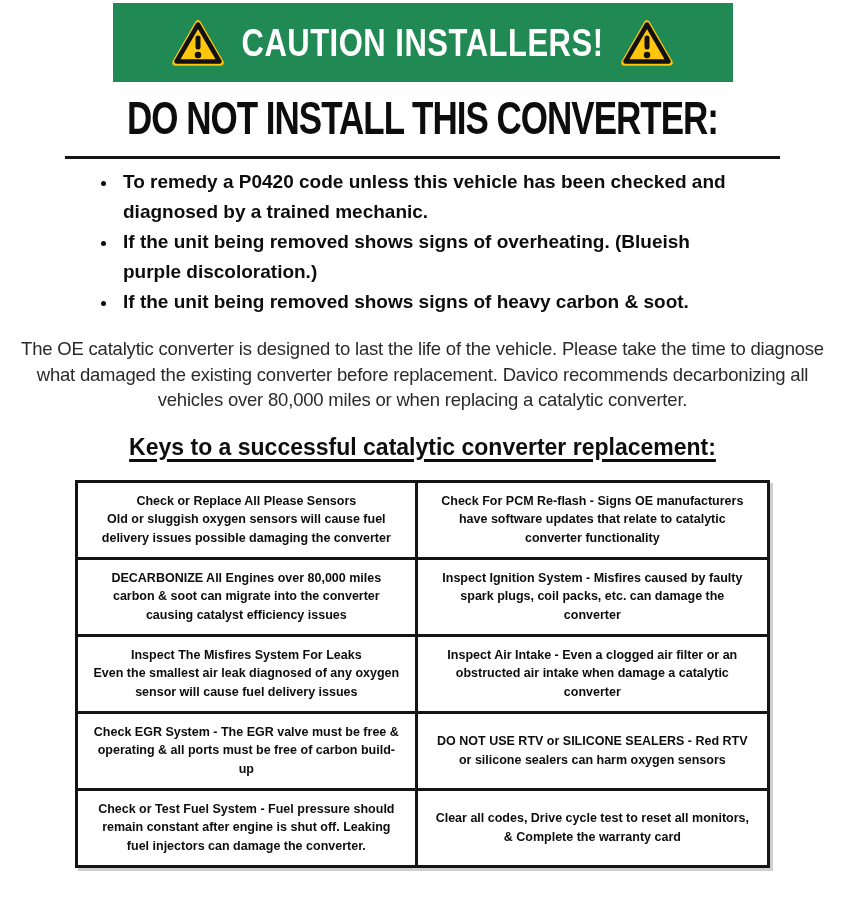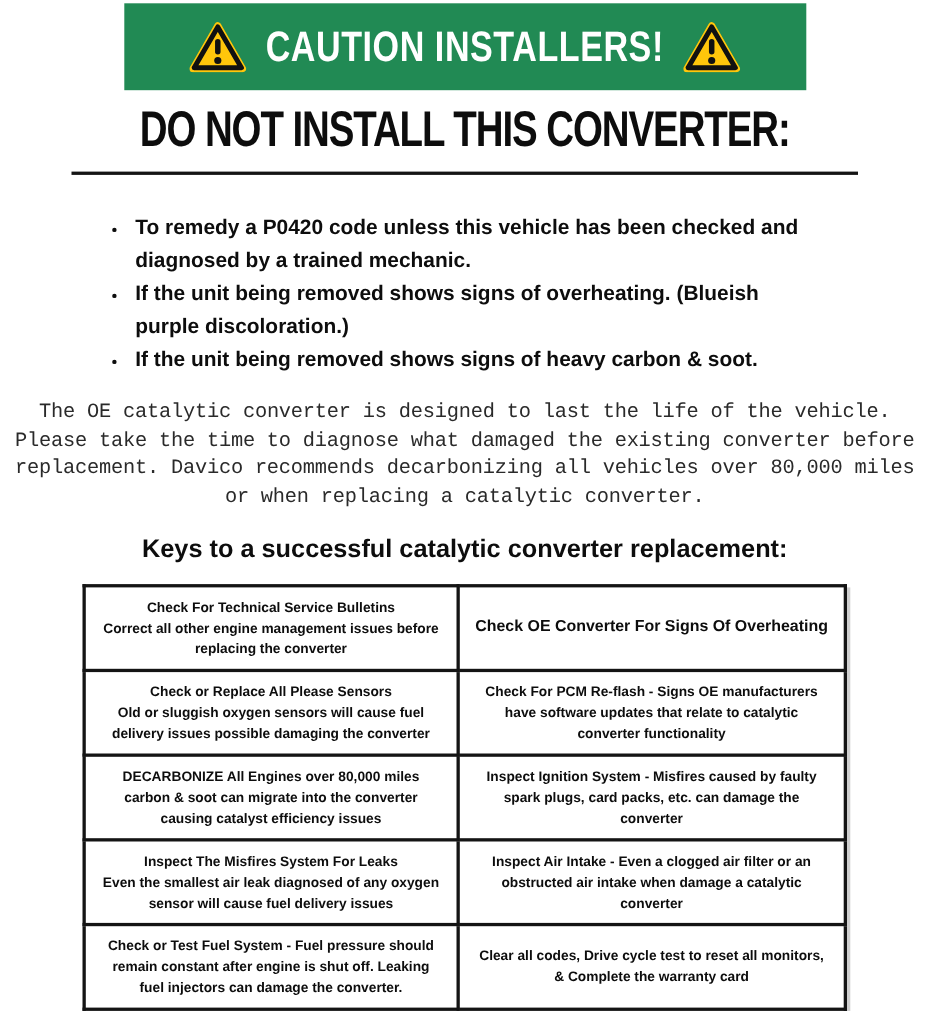--- a/index.html
+++ b/index.html
@@ -25,34 +25,33 @@
   }
   .title{
     margin:16px 0 0;text-align:center;font-size:35px;font-weight:bold;
     letter-spacing:-1px;color:var(--ink);transform:scaleY(1.3);
     transform-origin:center;white-space:nowrap;
   }
   .divider{
     width:715px;border:none;border-top:3px solid #141414;margin:18px auto 0;
   }
   .bullets{
-    margin:34px 0 0 97px;padding:0 0 0 20px;width:620px;
+    margin:8px 0 0 97px;padding:0 0 0 20px;width:620px;
     font-size:19px;font-weight:bold;line-height:1.58;color:var(--ink);
   }
   .bullets li{padding-left:6px;}
   .bullets li::marker{font-size:15px;}
   .body-text{
     width:836px;margin:19px auto 0;text-align:center;
     font-size:18.5px;line-height:1.38;font-weight:normal;color:#2a2a2a;
     letter-spacing:-0.2px;
-    font-family:Liberation Mono, monospace;
   }
   .keys-heading{
     margin:21px 0 0;text-align:center;font-size:23px;font-weight:bold;
-    color:var(--ink);
+    color:var(--ink);text-decoration:underline;
     text-decoration-thickness:2.5px;text-underline-offset:4px;
   }
   .keys-table{
     width:695px;margin:19px auto 0;border-collapse:collapse;
     box-shadow:3px 3px 0 var(--shadow);
   }
   .keys-table td{
     border:3px solid #141414;height:66px;padding:4px 14px;
     text-align:center;vertical-align:middle;
     font-size:12.5px;font-weight:bold;line-height:1.5;color:var(--ink);
@@ -91,51 +90,50 @@
 </ul>
 
 <p class="body-text">The OE catalytic converter is designed to last the life of the vehicle. Please take the time to diagnose what damaged the existing converter before replacement. Davico recommends decarbonizing all vehicles over 80,000 miles or when replacing a catalytic converter.</p>
 
 <h2 class="keys-heading">Keys to a successful catalytic converter replacement:</h2>
 
 <table class="keys-table">
   <tbody>
       <tr>
         <td class="col-left">
-          <div>Check For Technical Service Bulletins</div>
-          <div>Correct all other engine management issues before replacing the converter</div>
-        </td>
-        <td class="col-right cell-lg">
-          <div>Check OE Converter For Signs Of Overheating</div>
-        </td>
-      </tr>
-      <tr>
-        <td class="col-left">
           <div>Check or Replace All Please Sensors</div>
           <div>Old or sluggish oxygen sensors will cause fuel delivery issues possible damaging the converter</div>
         </td>
         <td class="col-right">
           <div>Check For PCM Re-flash - Signs OE manufacturers have software updates that relate to catalytic converter functionality</div>
         </td>
       </tr>
       <tr>
         <td class="col-left">
           <div>DECARBONIZE All Engines over 80,000 miles carbon &amp; soot can migrate into the converter causing catalyst efficiency issues</div>
         </td>
         <td class="col-right">
-          <div>Inspect Ignition System - Misfires caused by faulty spark plugs, card packs, etc. can damage the converter</div>
+          <div>Inspect Ignition System - Misfires caused by faulty spark plugs, coil packs, etc. can damage the converter</div>
         </td>
       </tr>
       <tr>
         <td class="col-left">
           <div>Inspect The Misfires System For Leaks</div>
           <div>Even the smallest air leak diagnosed of any oxygen sensor will cause fuel delivery issues</div>
         </td>
         <td class="col-right">
           <div>Inspect Air Intake - Even a clogged air filter or an obstructed air intake when damage a catalytic converter</div>
+        </td>
+      </tr>
+      <tr>
+        <td class="col-left">
+          <div>Check EGR System - The EGR valve must be free &amp; operating &amp; all ports must be free of carbon build-up</div>
+        </td>
+        <td class="col-right">
+          <div>DO NOT USE RTV or SILICONE SEALERS - Red RTV or silicone sealers can harm oxygen sensors</div>
         </td>
       </tr>
       <tr>
         <td class="col-left">
           <div>Check or Test Fuel System - Fuel pressure should remain constant after engine is shut off.  Leaking fuel injectors can damage the converter.</div>
         </td>
         <td class="col-right">
           <div>Clear all codes,  Drive cycle test to reset all monitors, &amp; Complete the warranty card</div>
         </td>
       </tr>

